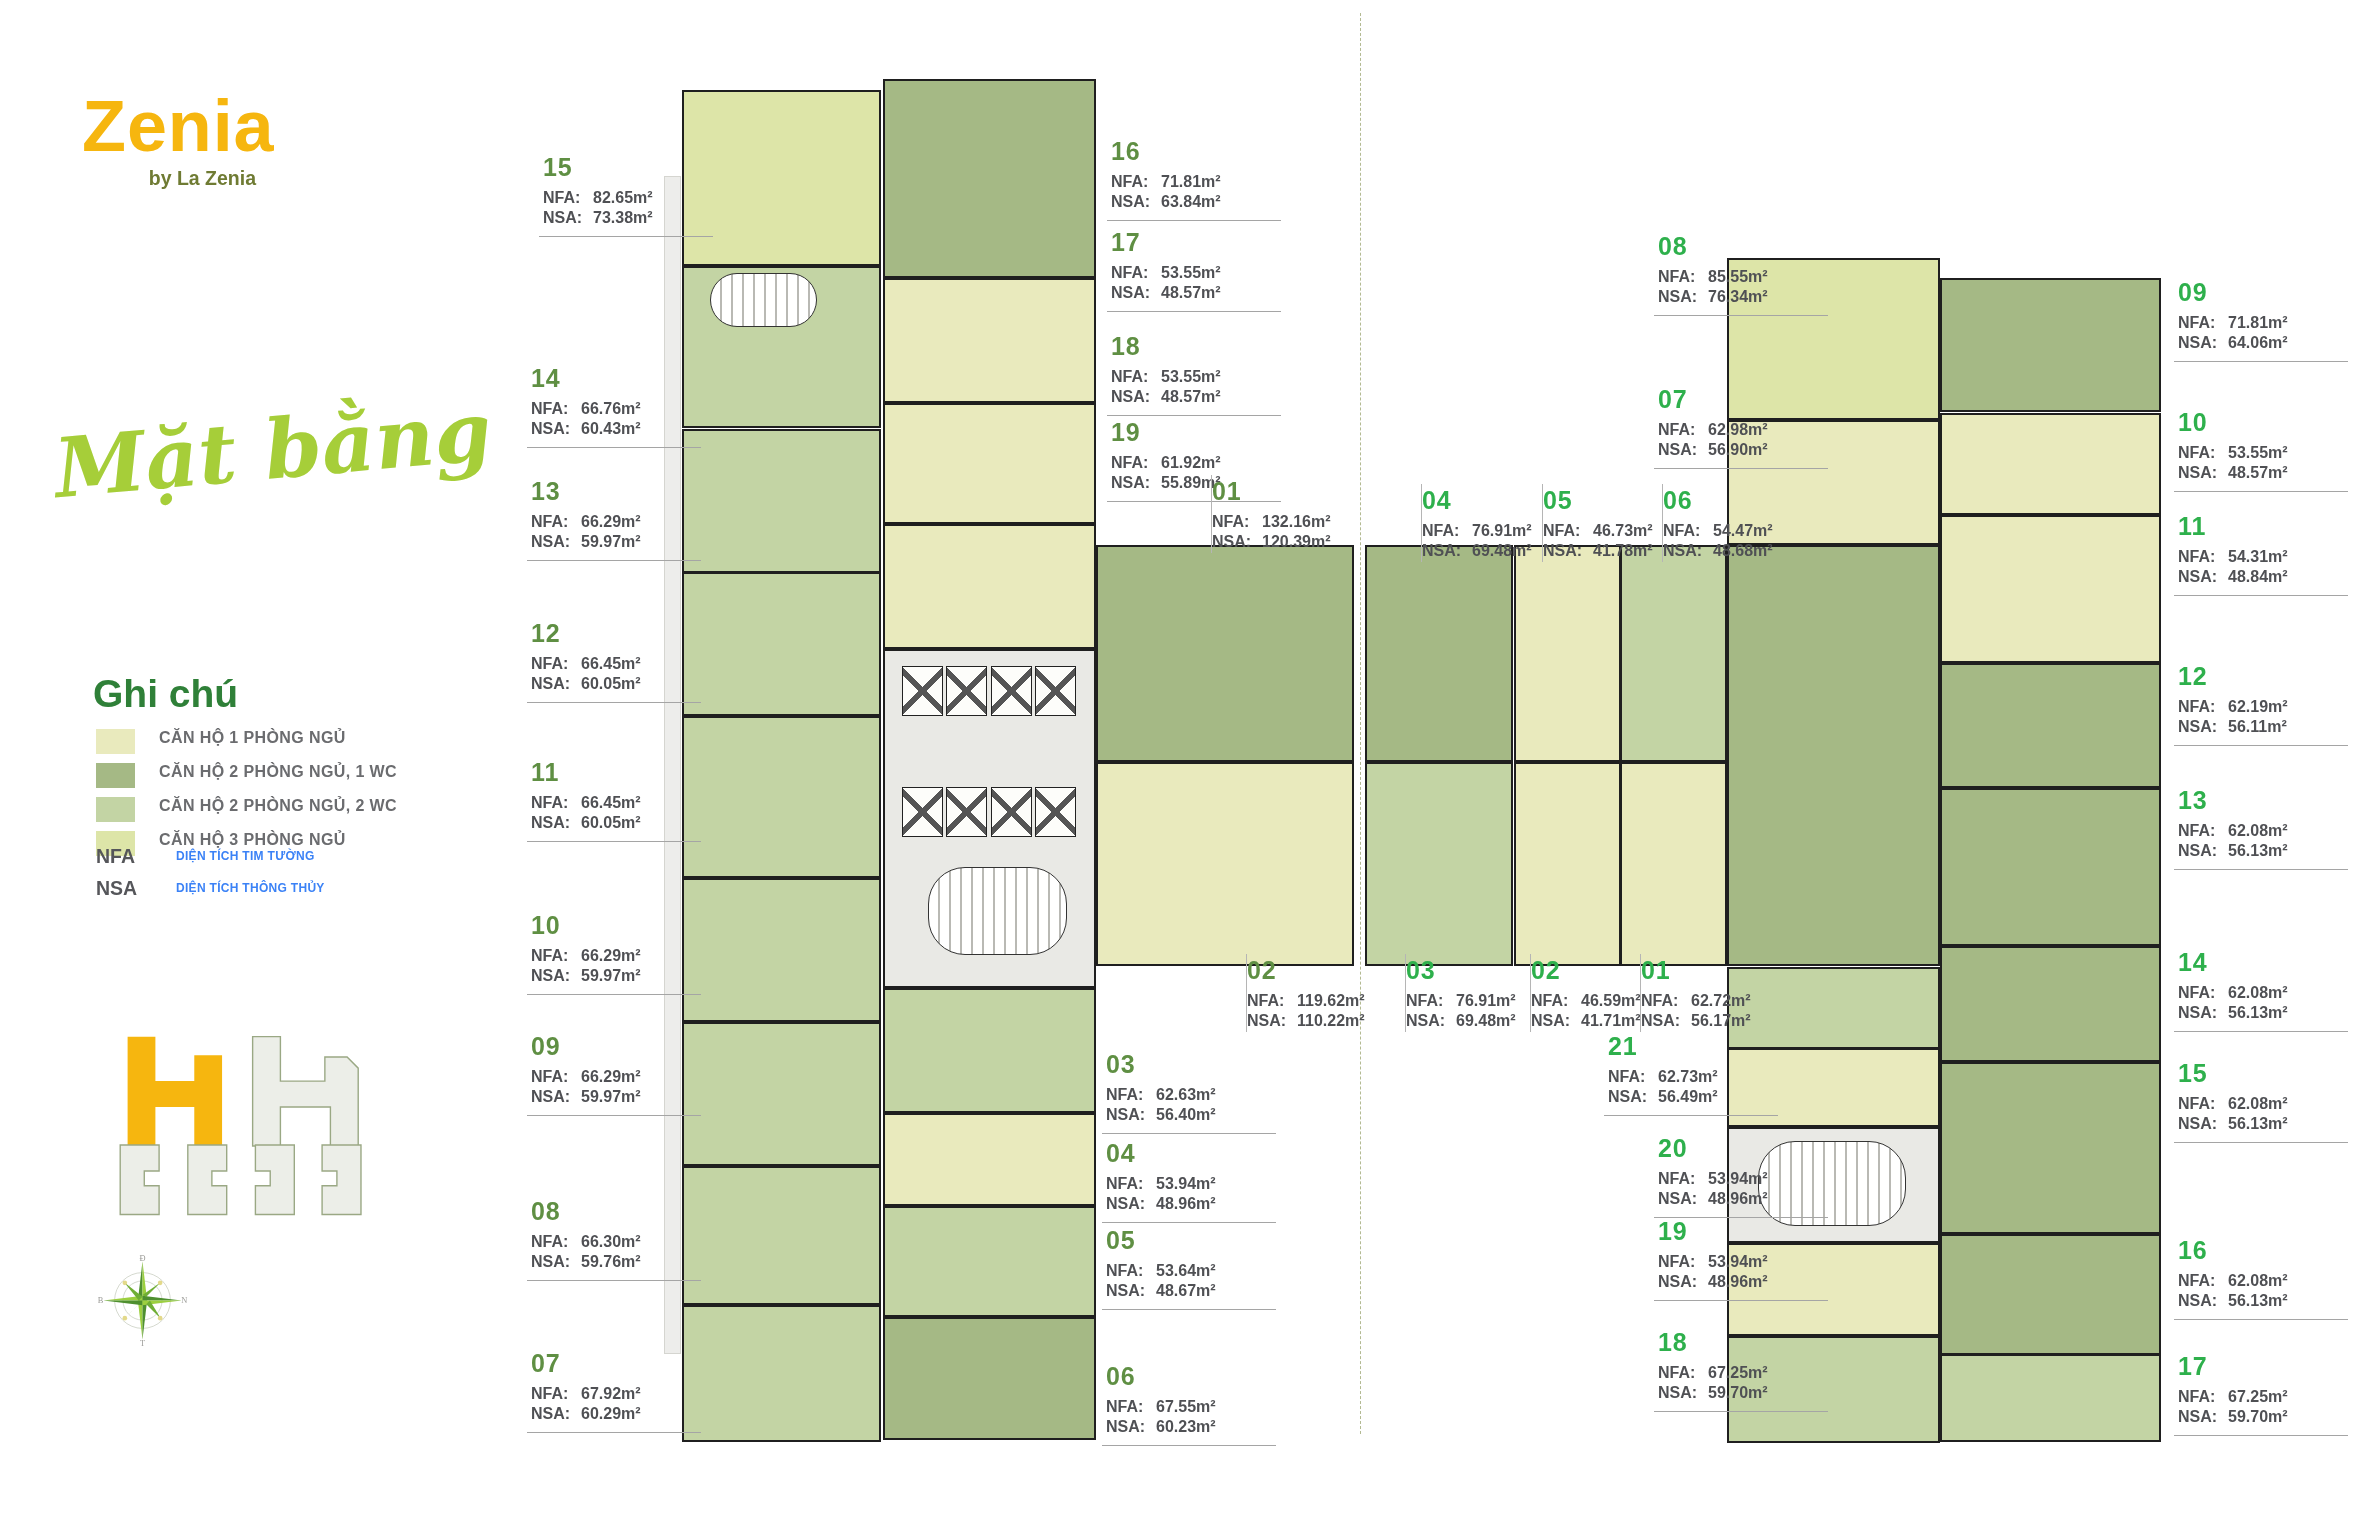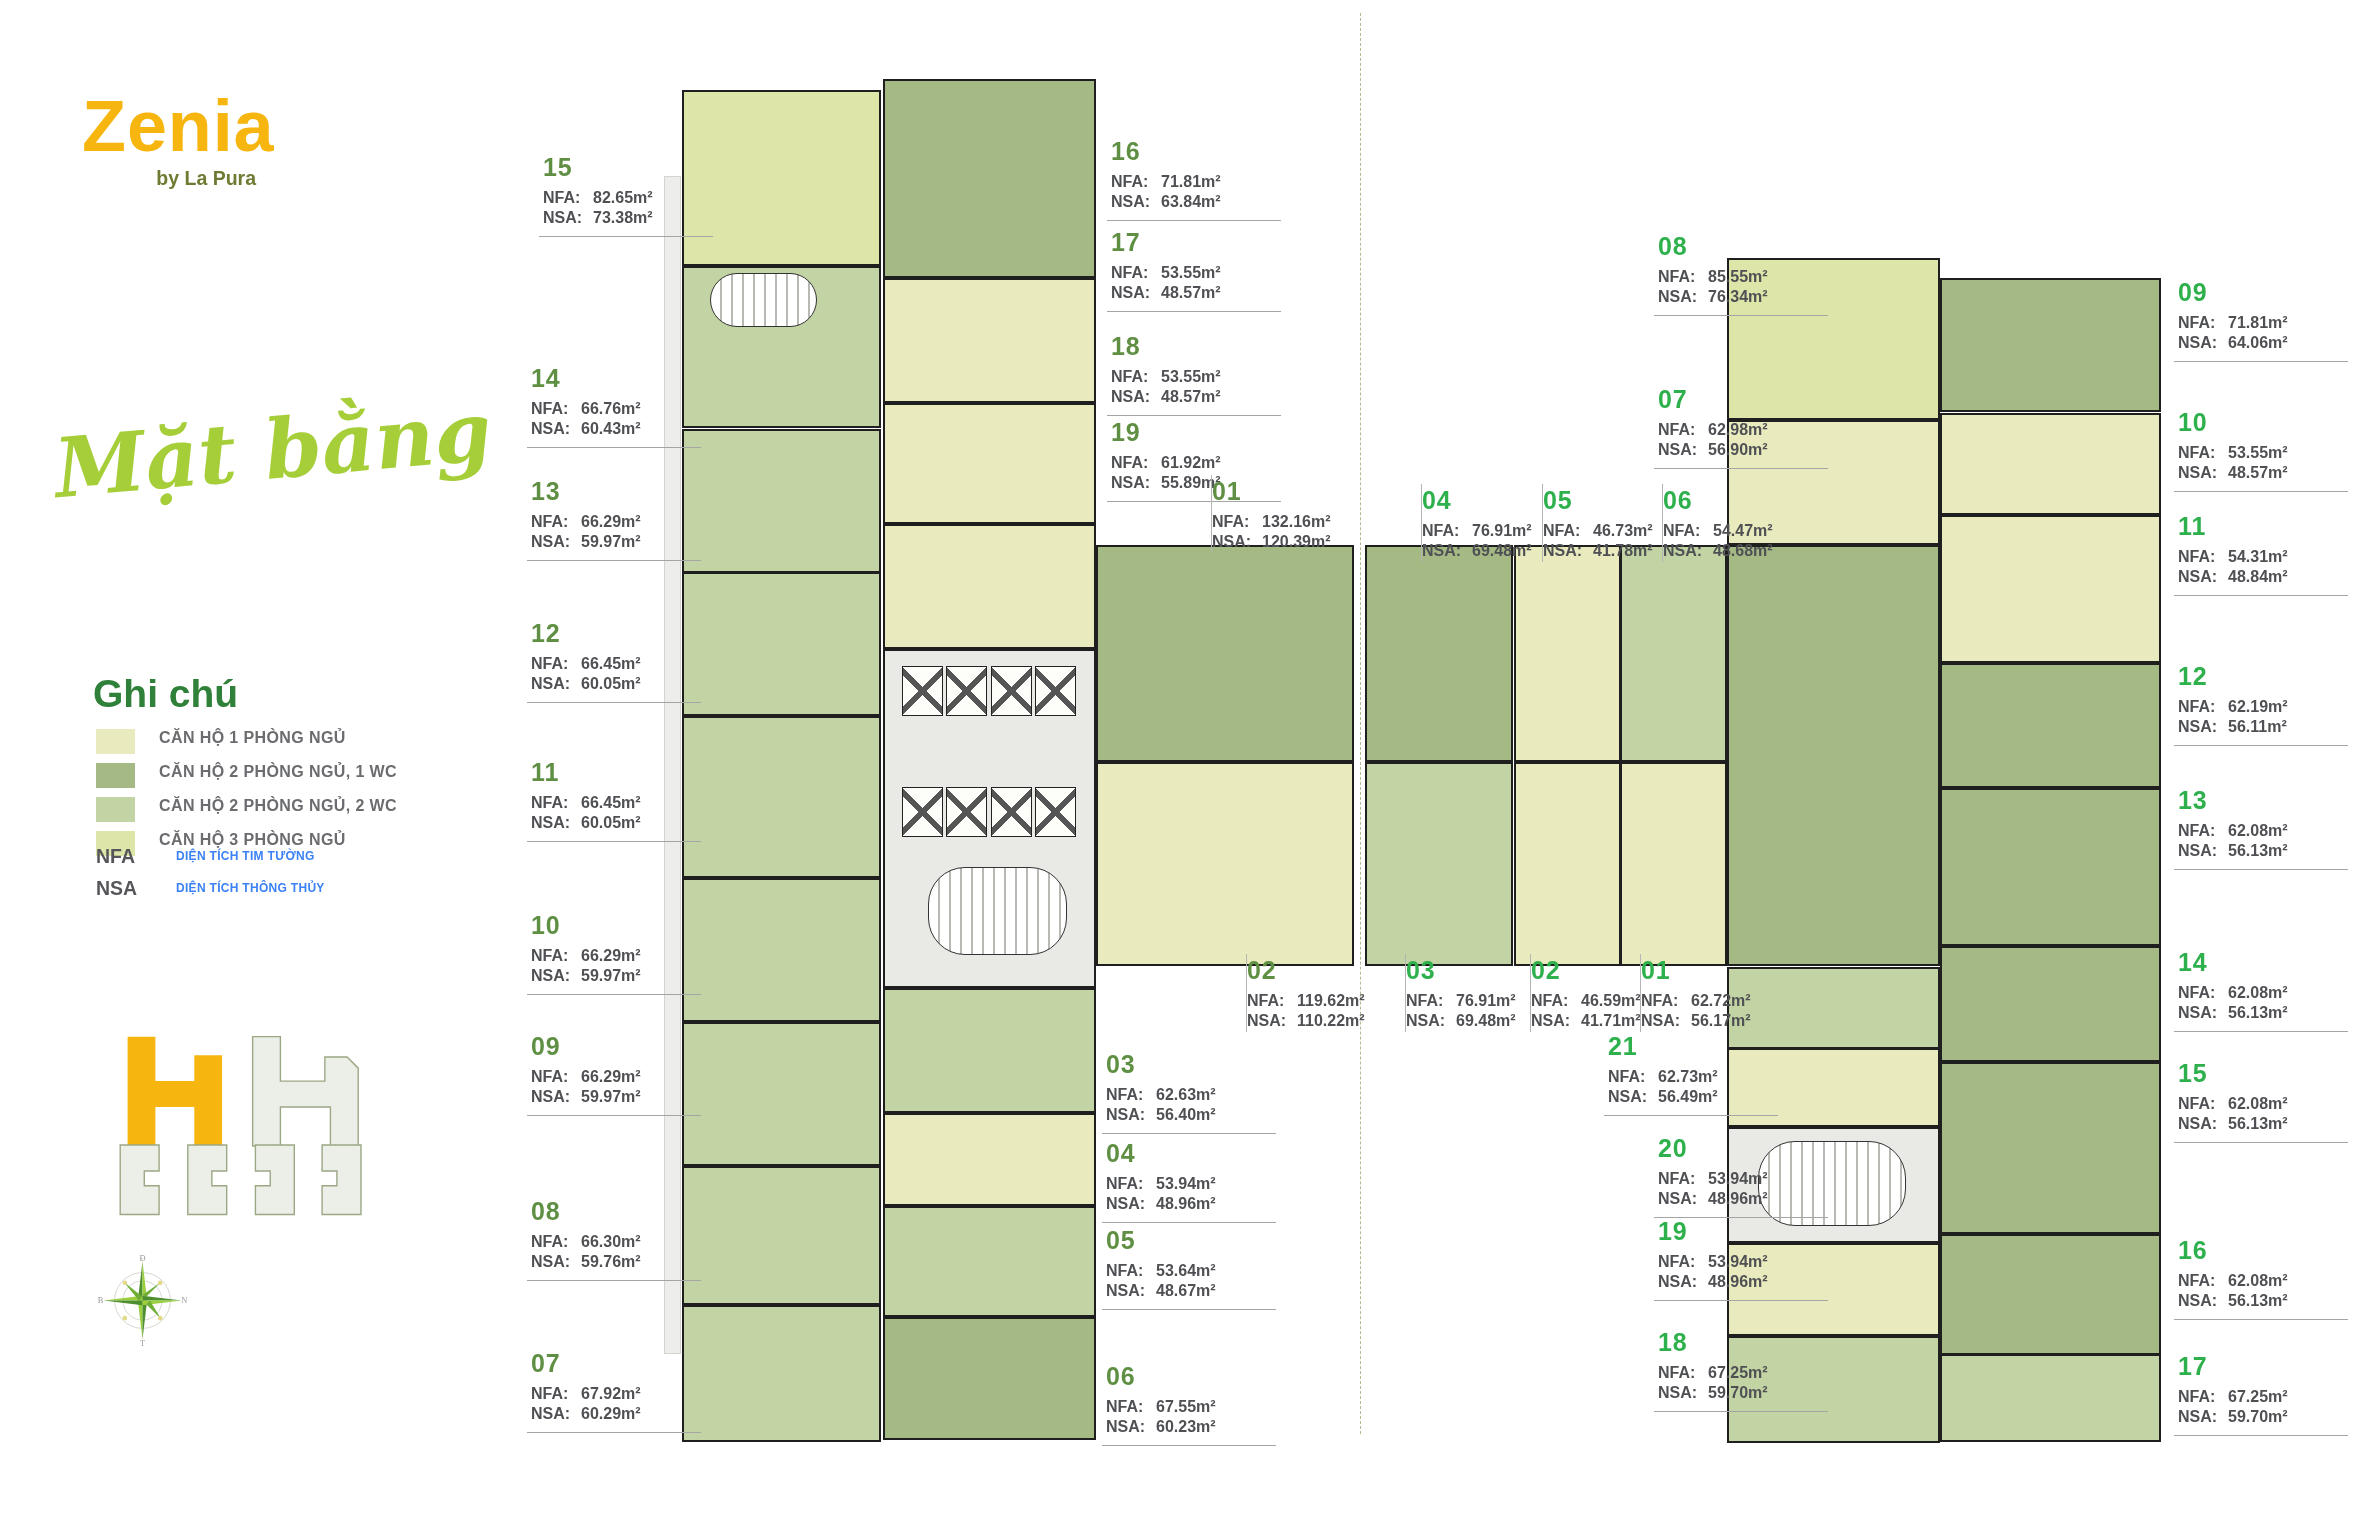--- a/index.html
+++ b/index.html
@@ -49,21 +49,21 @@
   .dashseg{width:52px;height:0;border-top:1.9px dashed #8a8f77;}
   .dot{width:6.5px;height:6.5px;background:#4a6b3a;border-radius:50%;}
   .dot.small{width:4.6px;height:4.6px;}
 </style>
 </head>
 <body>
 
 <div class="canvas">
 
   <div class="logo">Zenia</div>
-  <div class="logoby">by La Pura</div>
+  <div class="logoby">by La Zenia</div>
   <div class="script-title">Mặt bằng</div>
 
   <div class="ghichu">Ghi chú</div>
   <div class="legend" id="legend-items">
       <div class="lrow">
         <span class="lswatch" style="background: rgb(233, 234, 189);"></span>
         <span class="llabel">CĂN HỘ 1 PHÒNG NGỦ</span>
       </div>
       <div class="lrow">
         <span class="lswatch" style="background: rgb(165, 185, 133);"></span>

